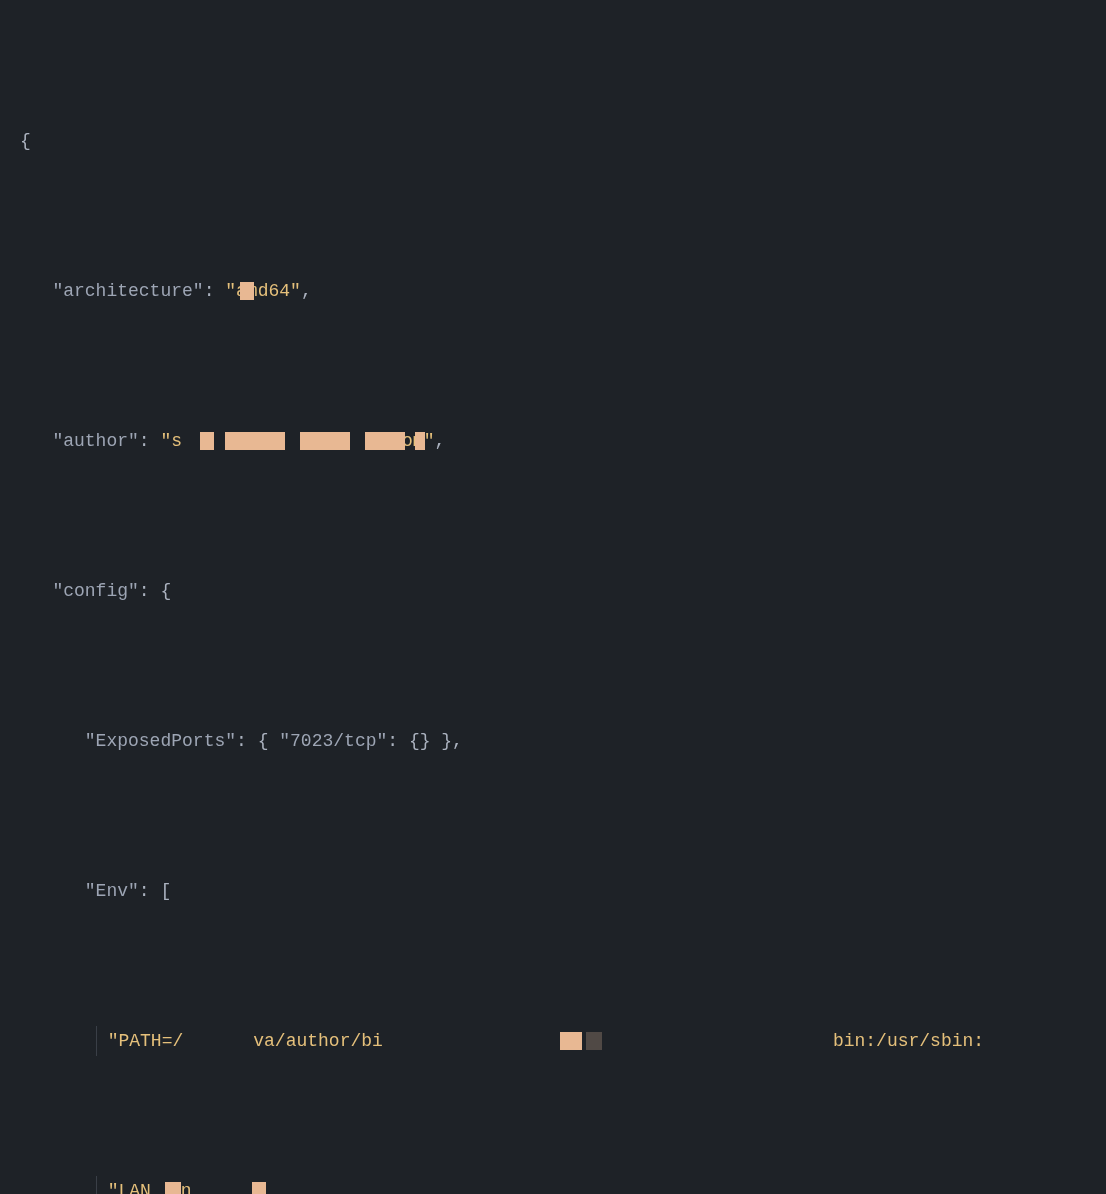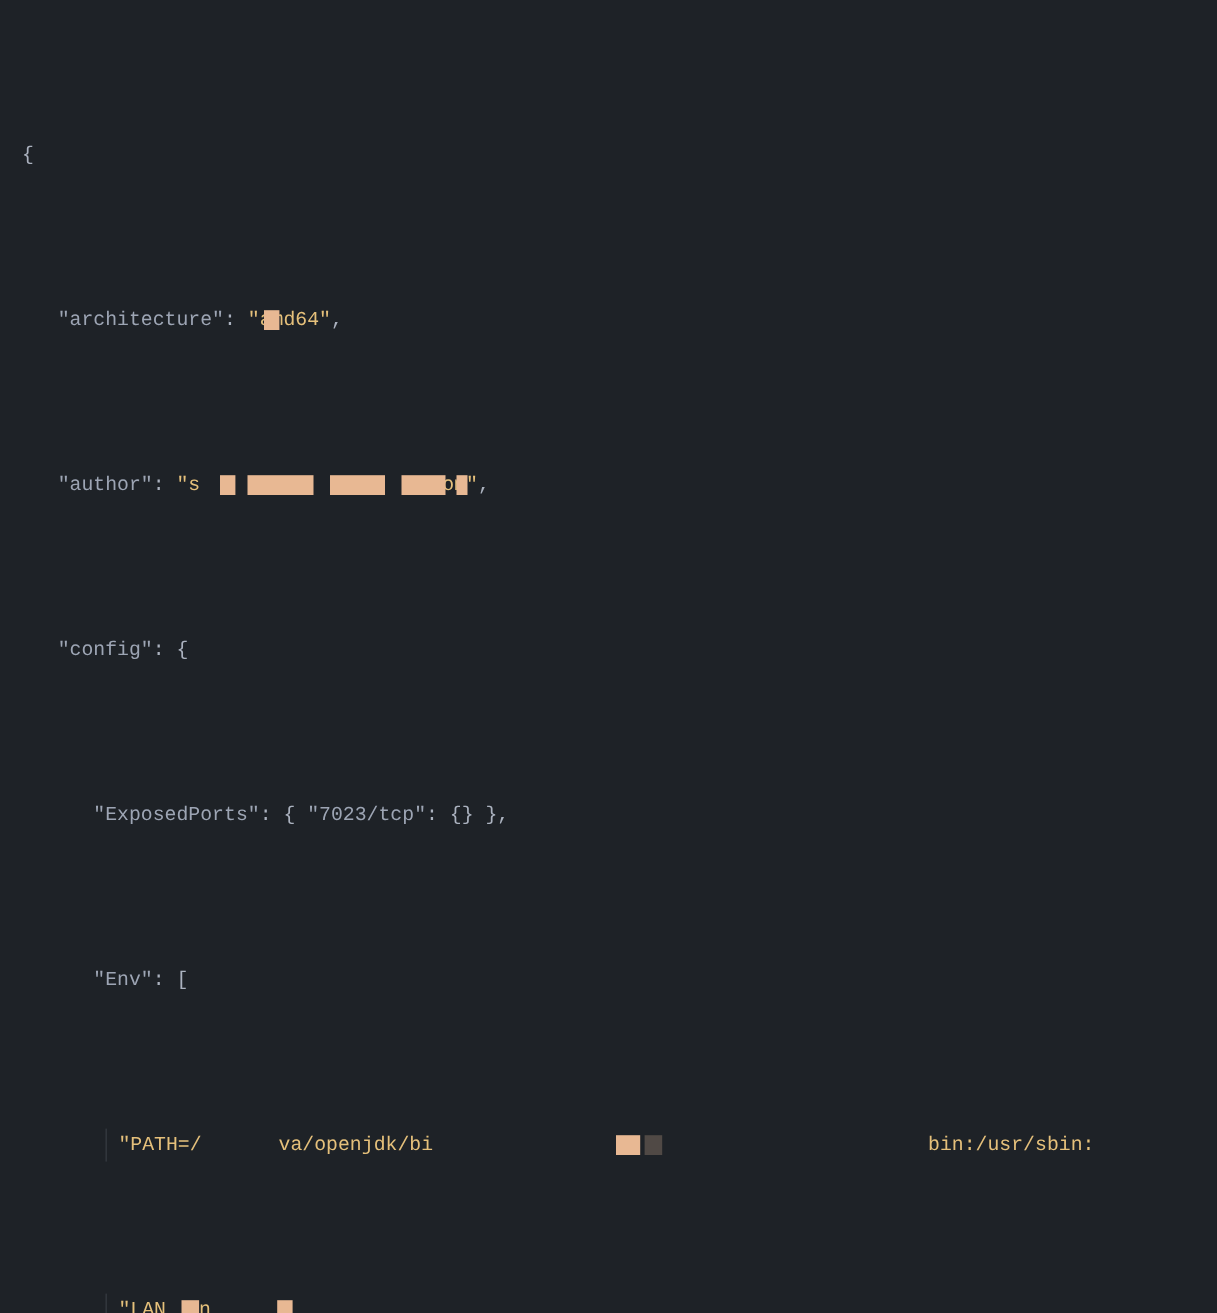--- a/index.html
+++ b/index.html
@@ -73,21 +73,21 @@
   
   <div class="row">   <span class="k">"config"</span><span class="p">: </span><span class="p">{</span></div>
 
   
   <div class="row">      <span class="k">"ExposedPorts"</span><span class="p">: </span><span class="p">{ </span><span class="k">"7023/tcp"</span><span class="p">: </span><span class="p">{} </span><span class="p">},</span></div>
 
   
   <div class="row">      <span class="k">"Env"</span><span class="p">: </span><span class="p">[</span></div>
 
   
-  <div class="row">       <span class="guide" style="padding-left:11px"></span><span class="s">"PATH=/</span><span style="display:inline-block;width:70px"></span><span class="s">va/openjdk/bi</span><span style="display:inline-block;width:450px"></span><span class="s">bin:/usr/sbin:</span>
+  <div class="row">       <span class="guide" style="padding-left:11px"></span><span class="s">"PATH=/</span><span style="display:inline-block;width:70px"></span><span class="s">va/author/bi</span><span style="display:inline-block;width:450px"></span><span class="s">bin:/usr/sbin:</span>
     <span class="mask" style="left:540px;width:22px;top:6px"></span>
     <span class="mask dim" style="left:566px;width:16px;top:6px"></span>
   </div>
 
   
   <div class="row">       <span class="guide" style="padding-left:11px"></span><span class="s">"LAN</span><span style="display:inline-block;width:30px"></span><span class="s">n_</span>
     <span class="mask" style="left:145px;width:16px;top:6px"></span>
     <span class="mask" style="left:232px;width:14px;top:6px"></span>
   </div>
 

